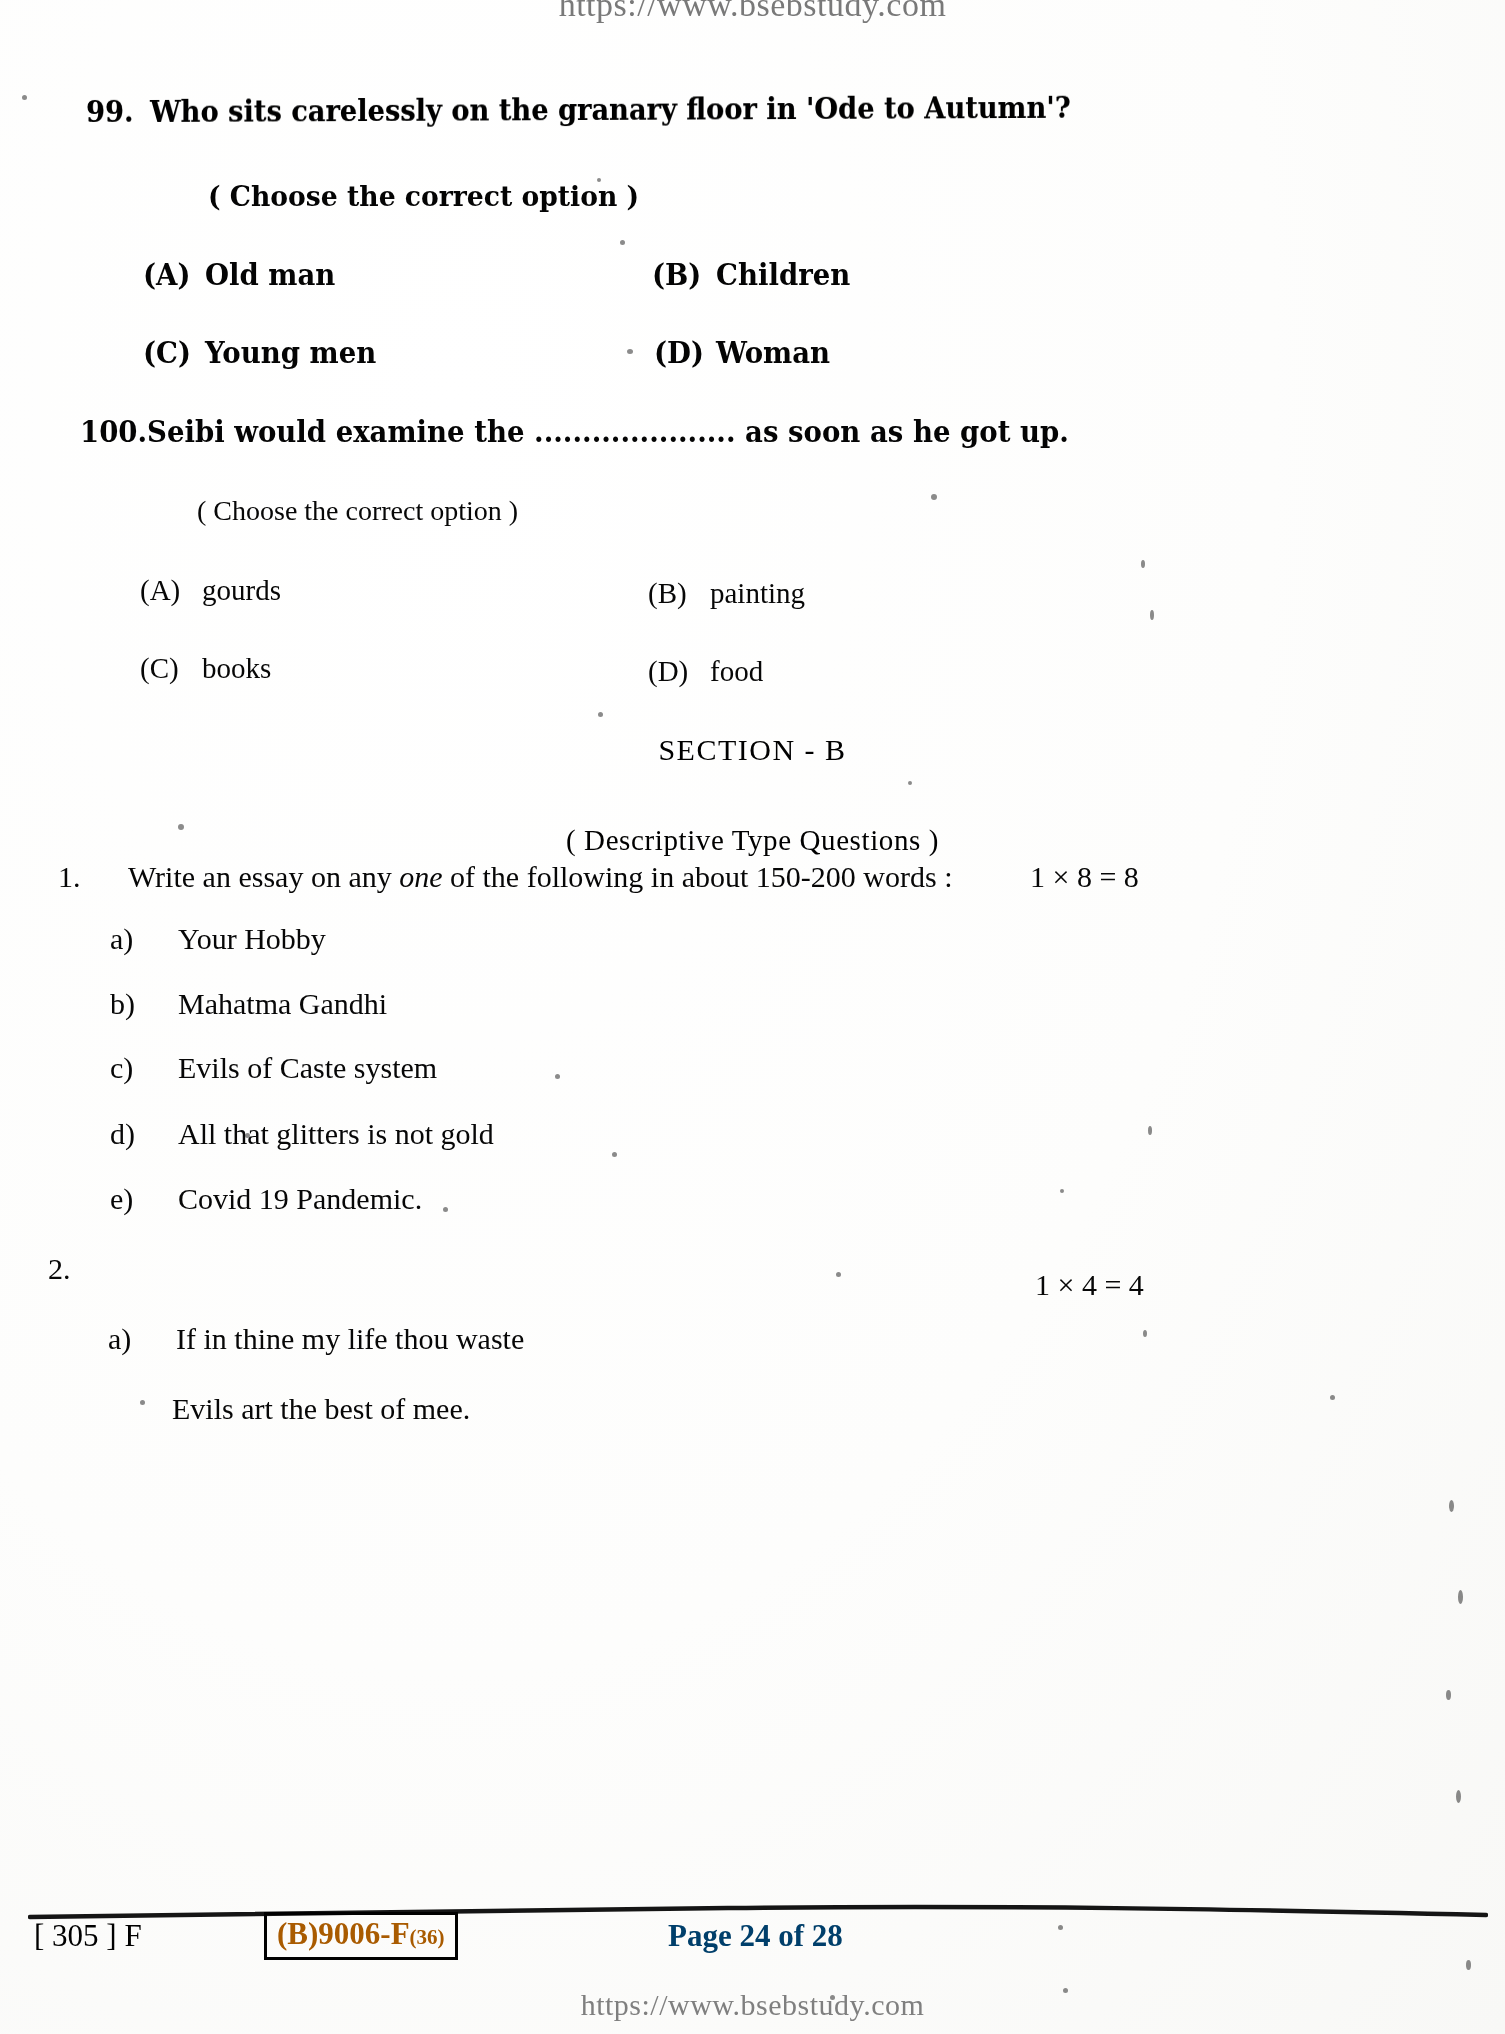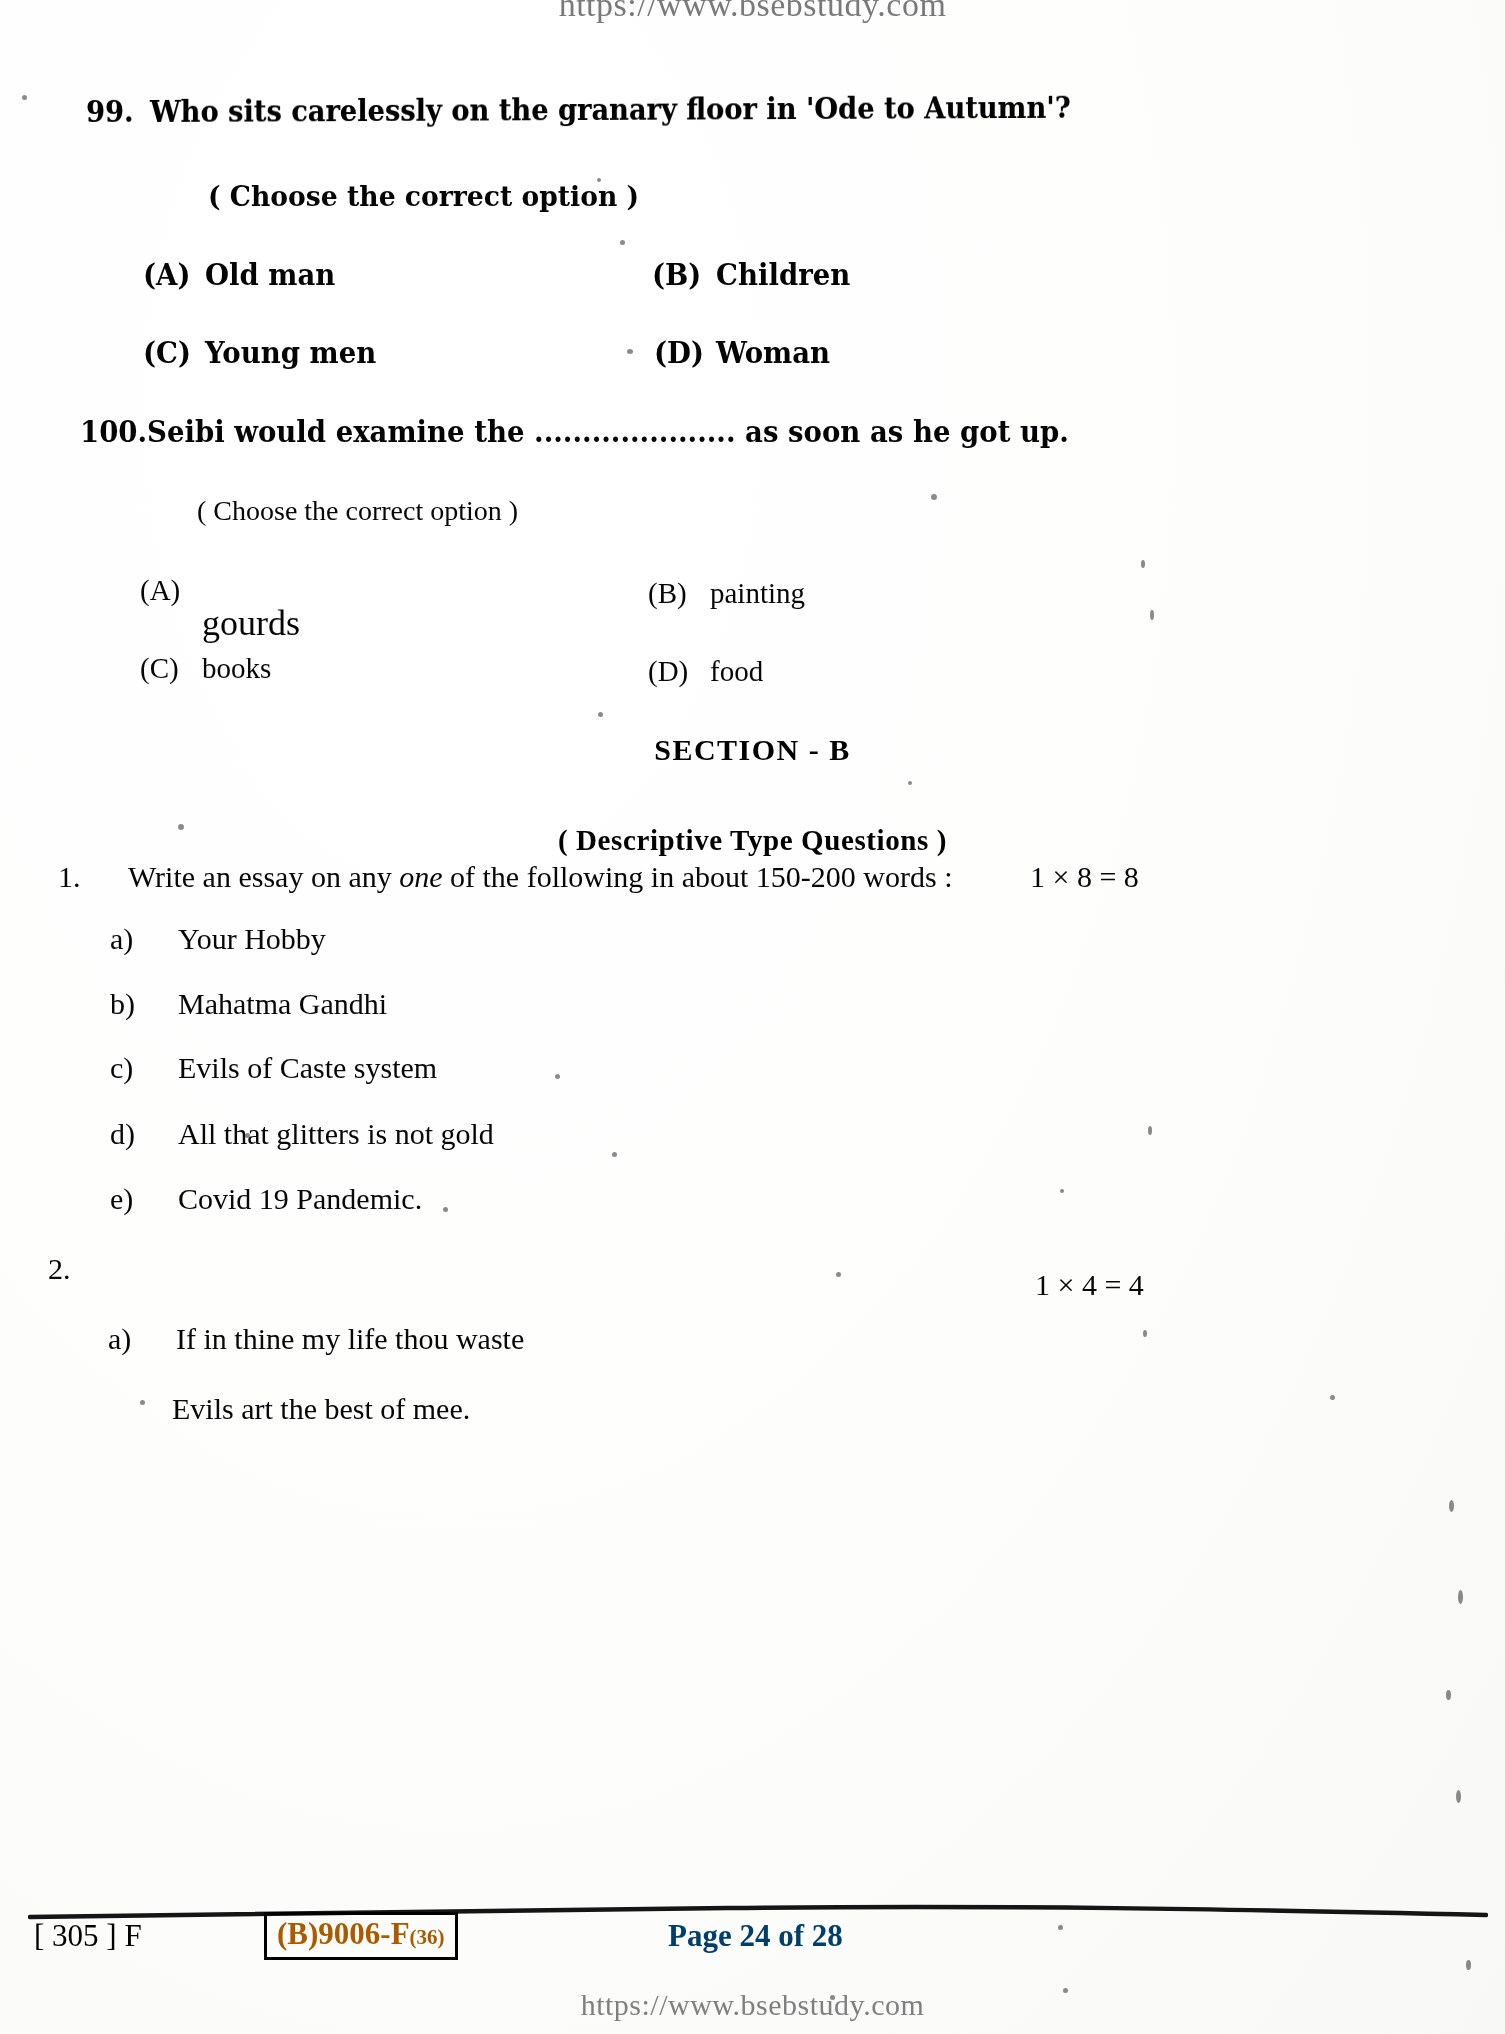--- a/index.html
+++ b/index.html
@@ -84,21 +84,21 @@
     color: #141414;
     filter: blur(.18px) contrast(1.12);
   }
 
   
   .sec-head {
     position: absolute;
     left: 0;
     width: 1505px;
     text-align: center;
-    font-weight: 700;
+    font-weight: 400;
     letter-spacing: 1.5px;
     color: #0d0d0d;
     font-family: "Liberation Serif", "DejaVu Serif", serif;
     filter: blur(.2px) contrast(1.2);
   }
 
   
   .footer-rule {
     position: absolute;
     left: 28px;
@@ -180,21 +180,21 @@
 
   <div class="line deg-med" style="left:654px; top:336px; font-size:29px;">(D)</div>
   <div class="line deg-med" style="left:716px; top:336px; font-size:29px;">Woman</div>
 
   <div class="line deg-med" style="left:80px; top:415px; font-size:29px;">100.</div>
   <div class="line deg-med" style="left:147px; top:415px; font-size:29px;">Seibi would examine the ..................... as soon as he got up.</div>
 
   <div class="line deg-light" style="left:197px; top:495px; font-size:28px;">( Choose the correct option )</div>
 
   <div class="line deg-light" style="left:140px; top:574px; font-size:29px;">(A)</div>
-  <div class="line deg-light" style="left:202px; top:574px; font-size:36px;margin-top:28px;">gourds</div>
+  <div class="line deg-light" style="left:202px; top:574px; font-size:29px;">gourds</div>
 
   <div class="line deg-light" style="left:648px; top:577px; font-size:29px;">(B)</div>
   <div class="line deg-light" style="left:710px; top:577px; font-size:29px;">painting</div>
 
   <div class="line deg-light" style="left:140px; top:652px; font-size:29px;">(C)</div>
   <div class="line deg-light" style="left:202px; top:652px; font-size:29px;">books</div>
 
   <div class="line deg-light" style="left:648px; top:655px; font-size:29px;">(D)</div>
   <div class="line deg-light" style="left:710px; top:655px; font-size:29px;">food</div>
 

